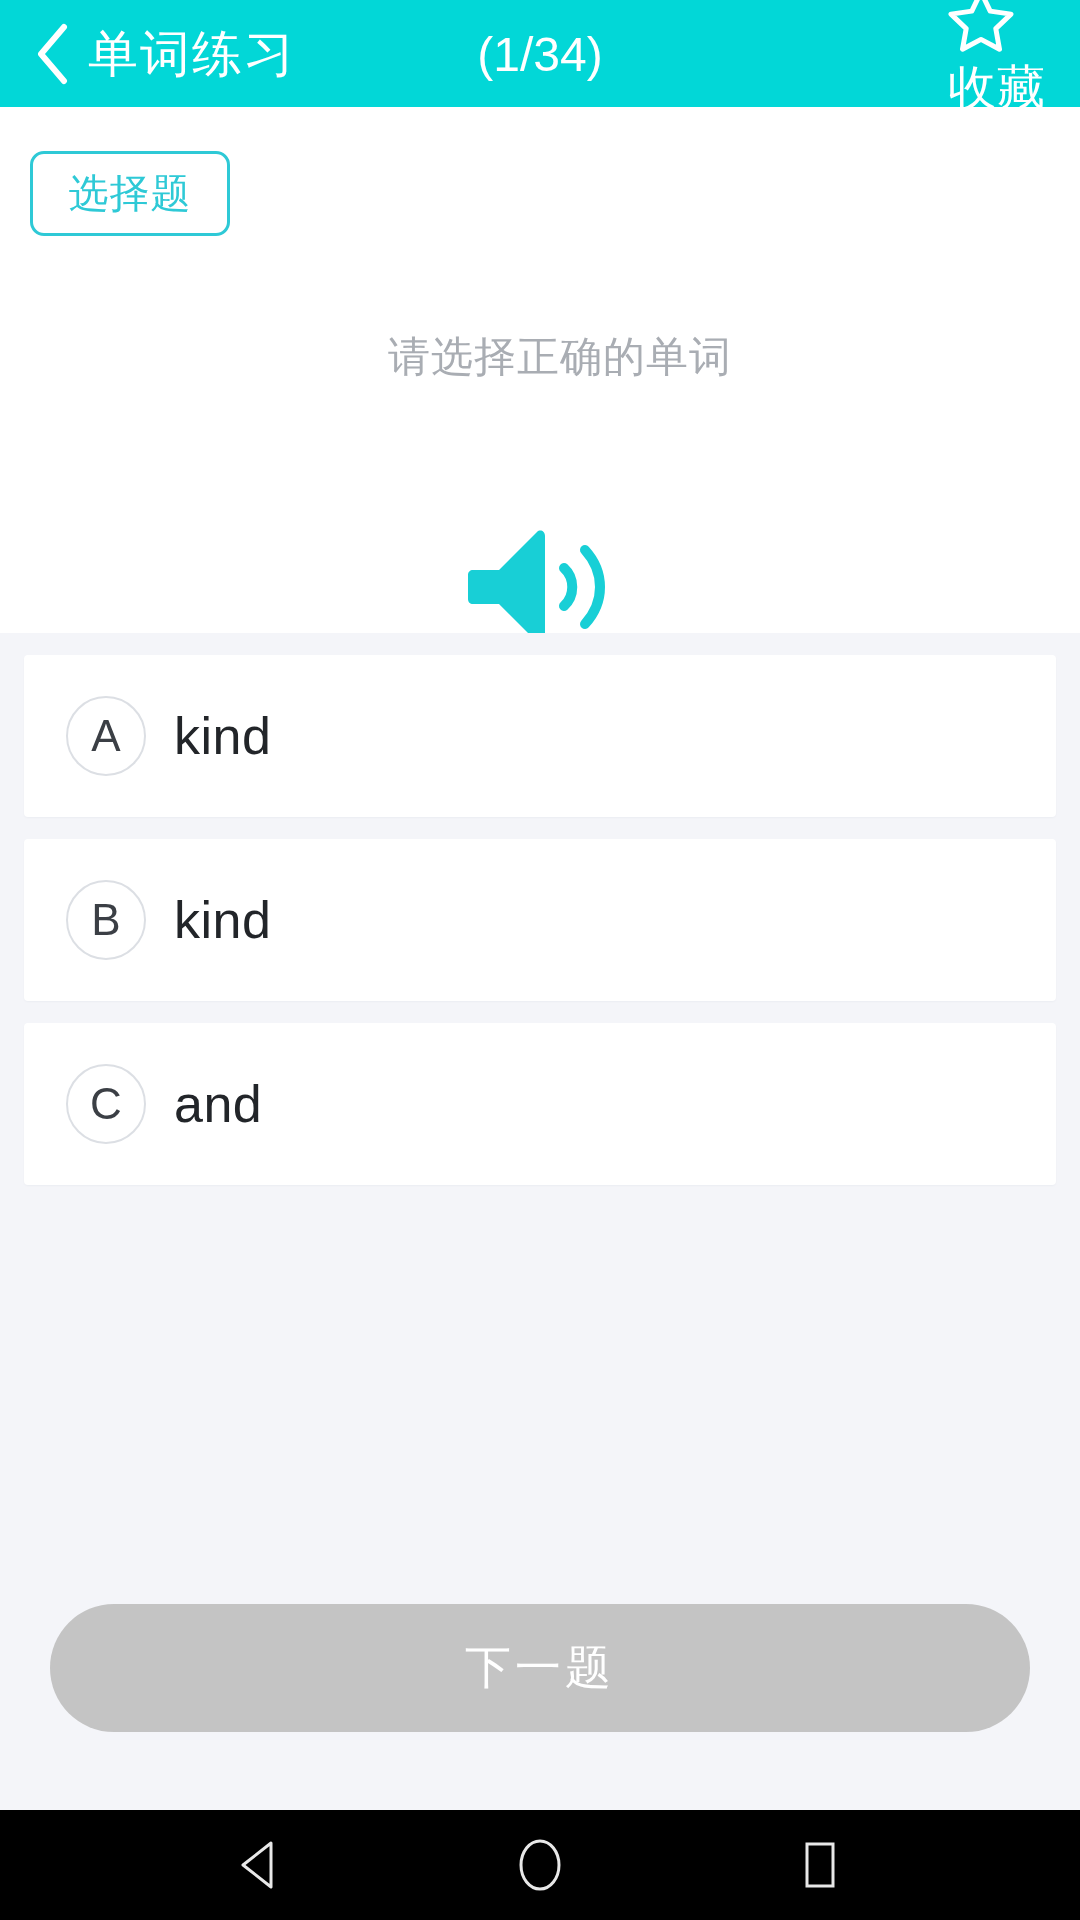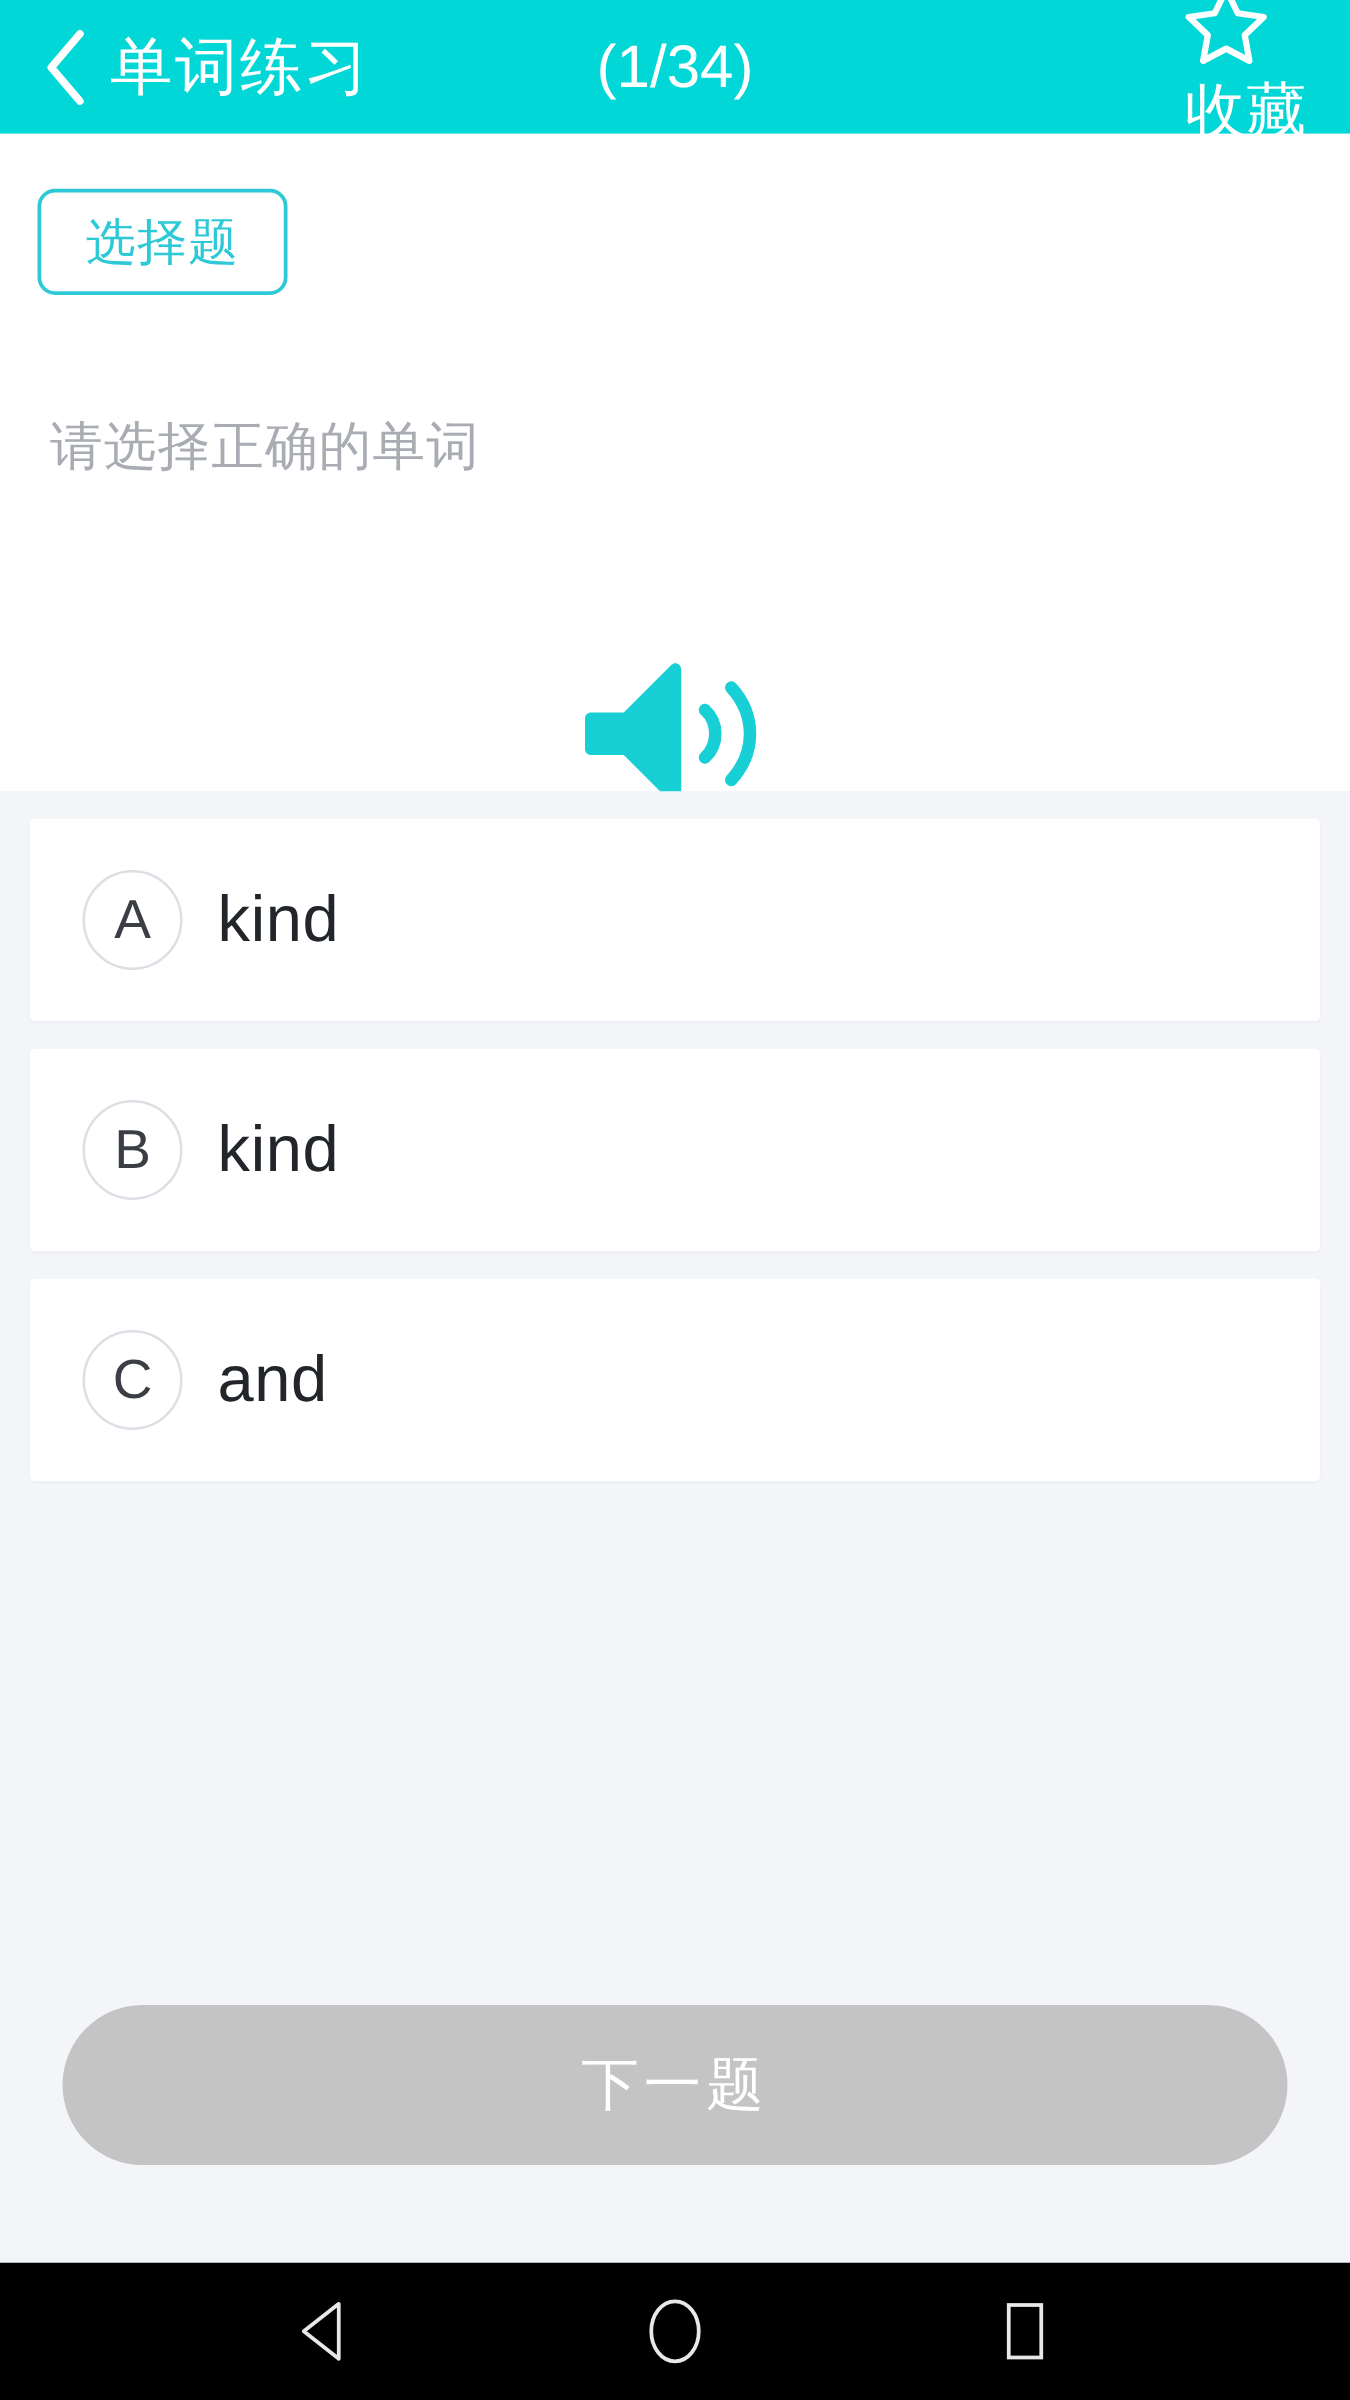--- a/index.html
+++ b/index.html
@@ -104,20 +104,21 @@
     text-align: center;
     background: #ffffff;
     letter-spacing: 1px;
     margin-top: 12px;
   }
   .prompt {
     position: absolute;
     left: 0;
     right: 0;
     top: 222px;
+    text-align: center;
     color: #a9adb3;
     font-size: 42px;
     letter-spacing: 1px;
     margin-left: 40px;
   }
   .speaker-wrap {
     position: absolute;
     left: 0;
     right: 0;
     top: 400px;

